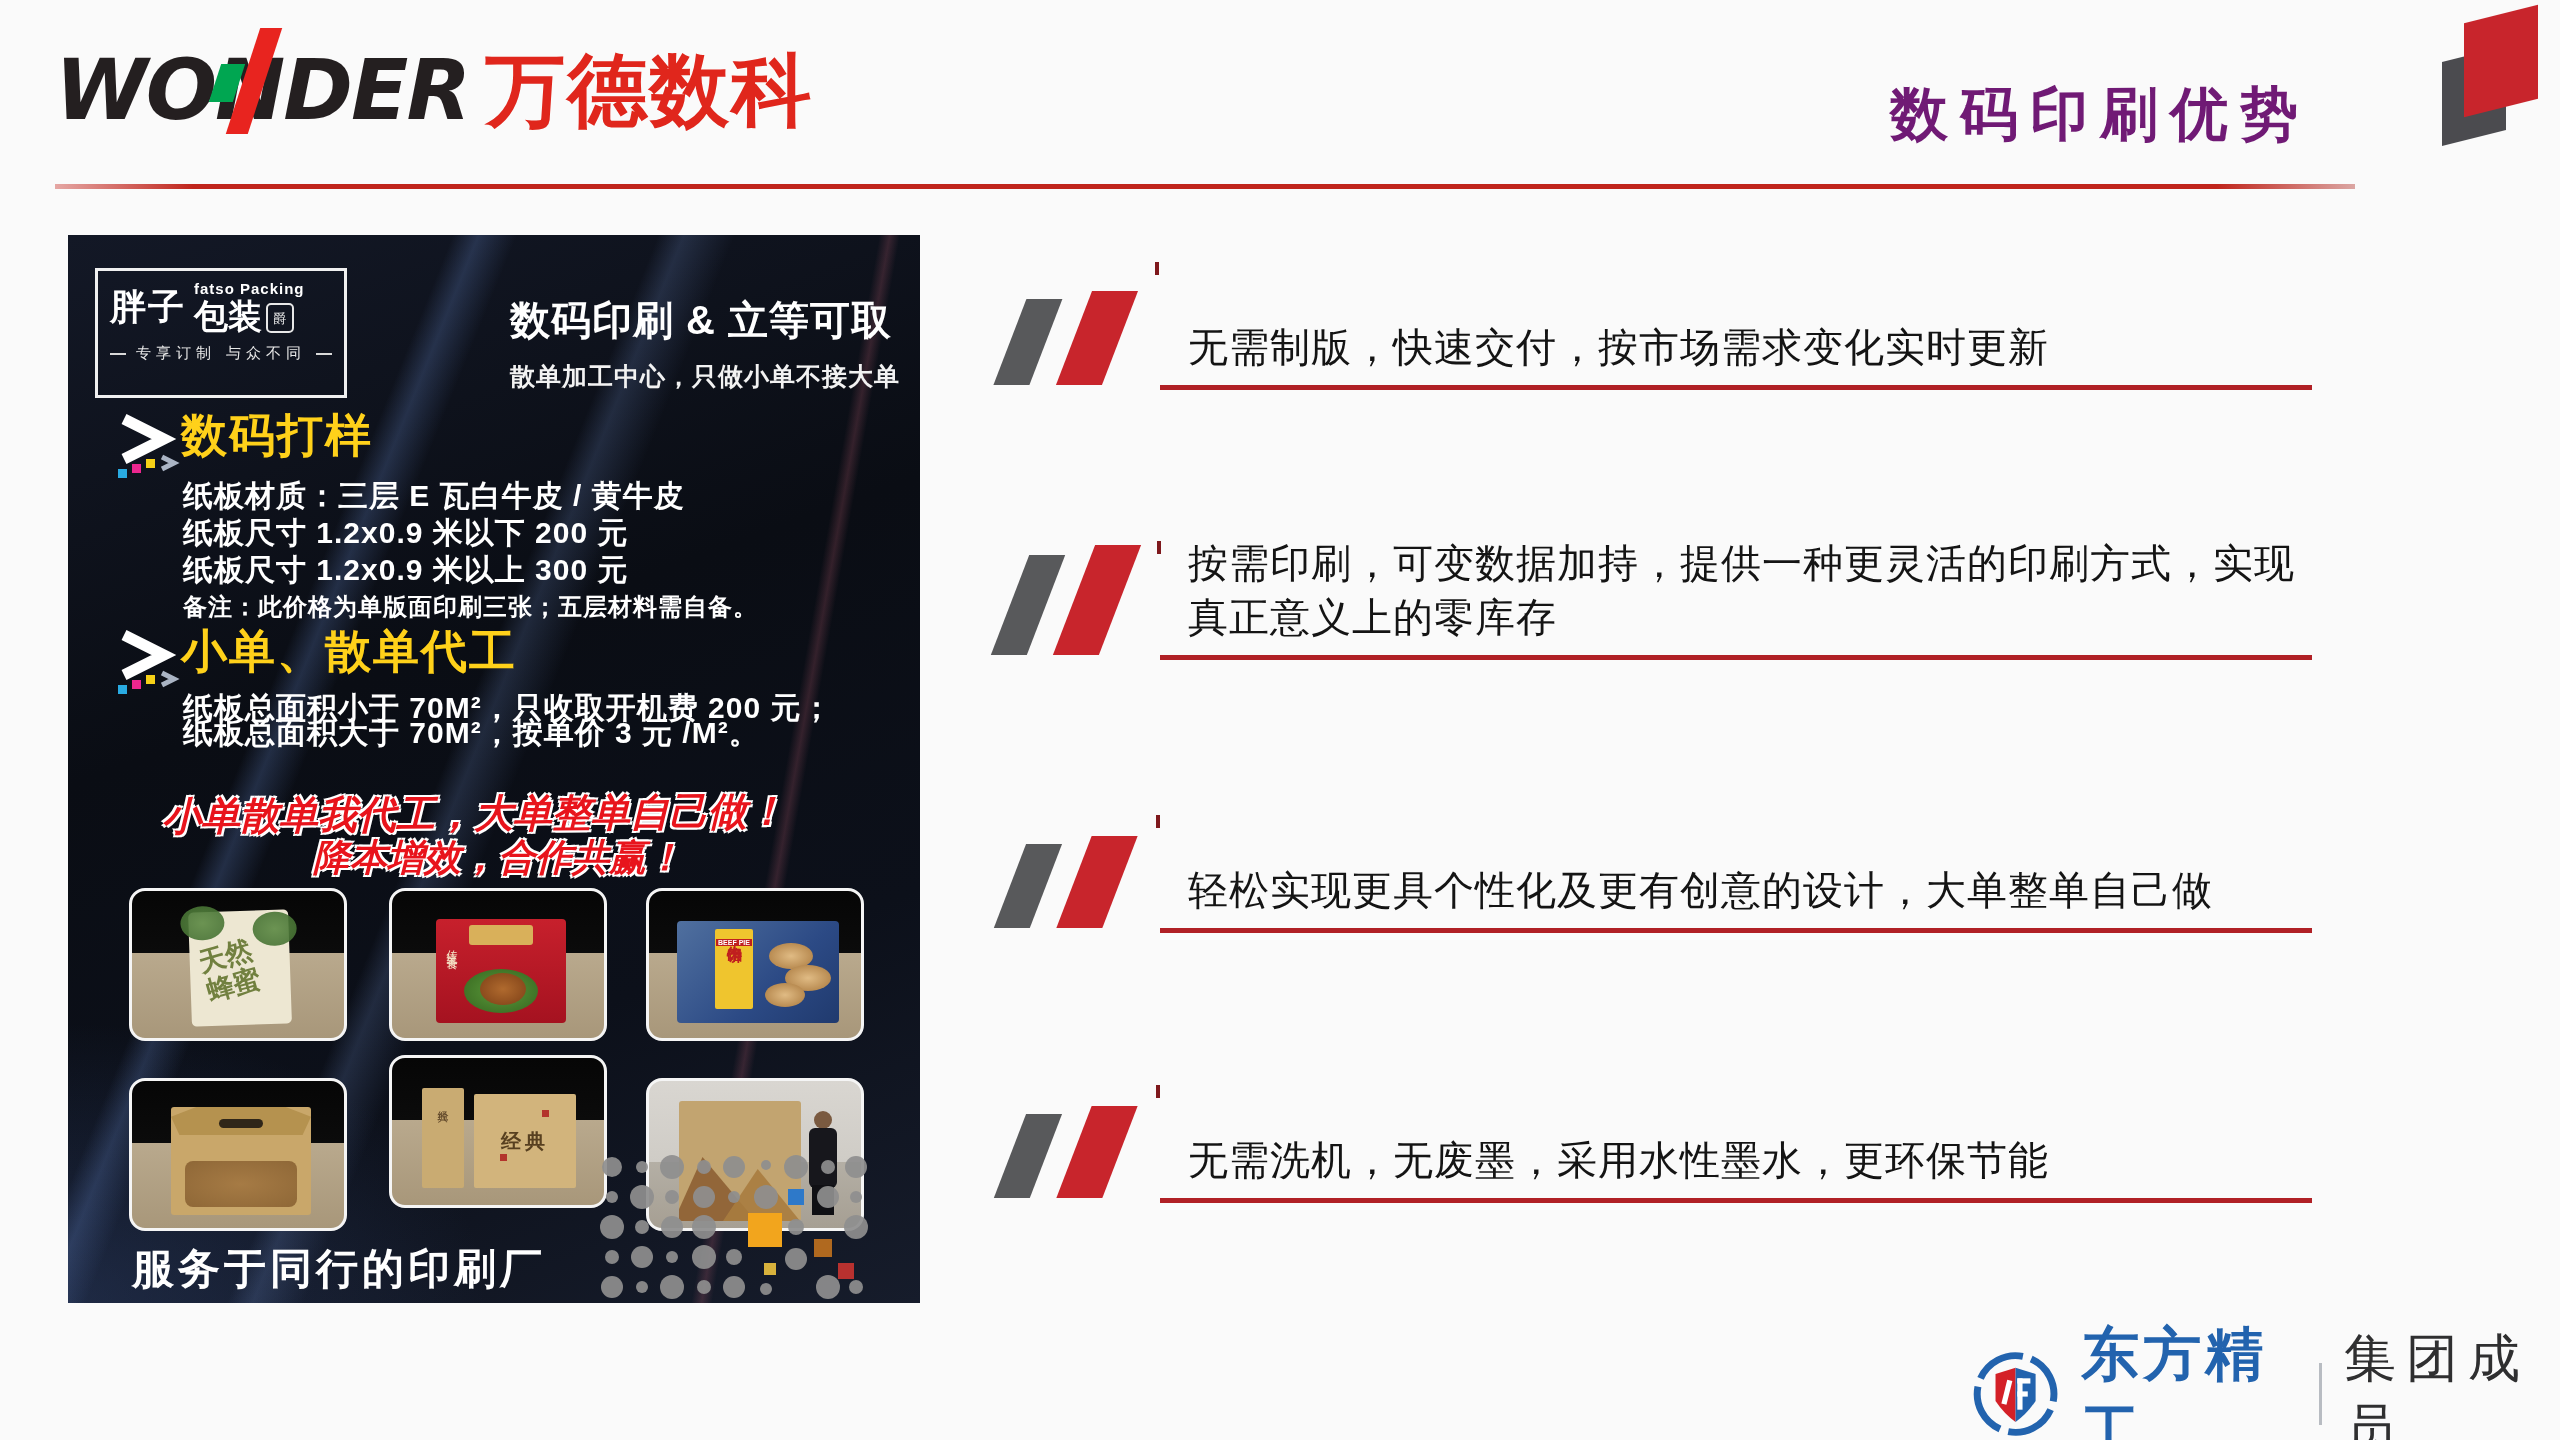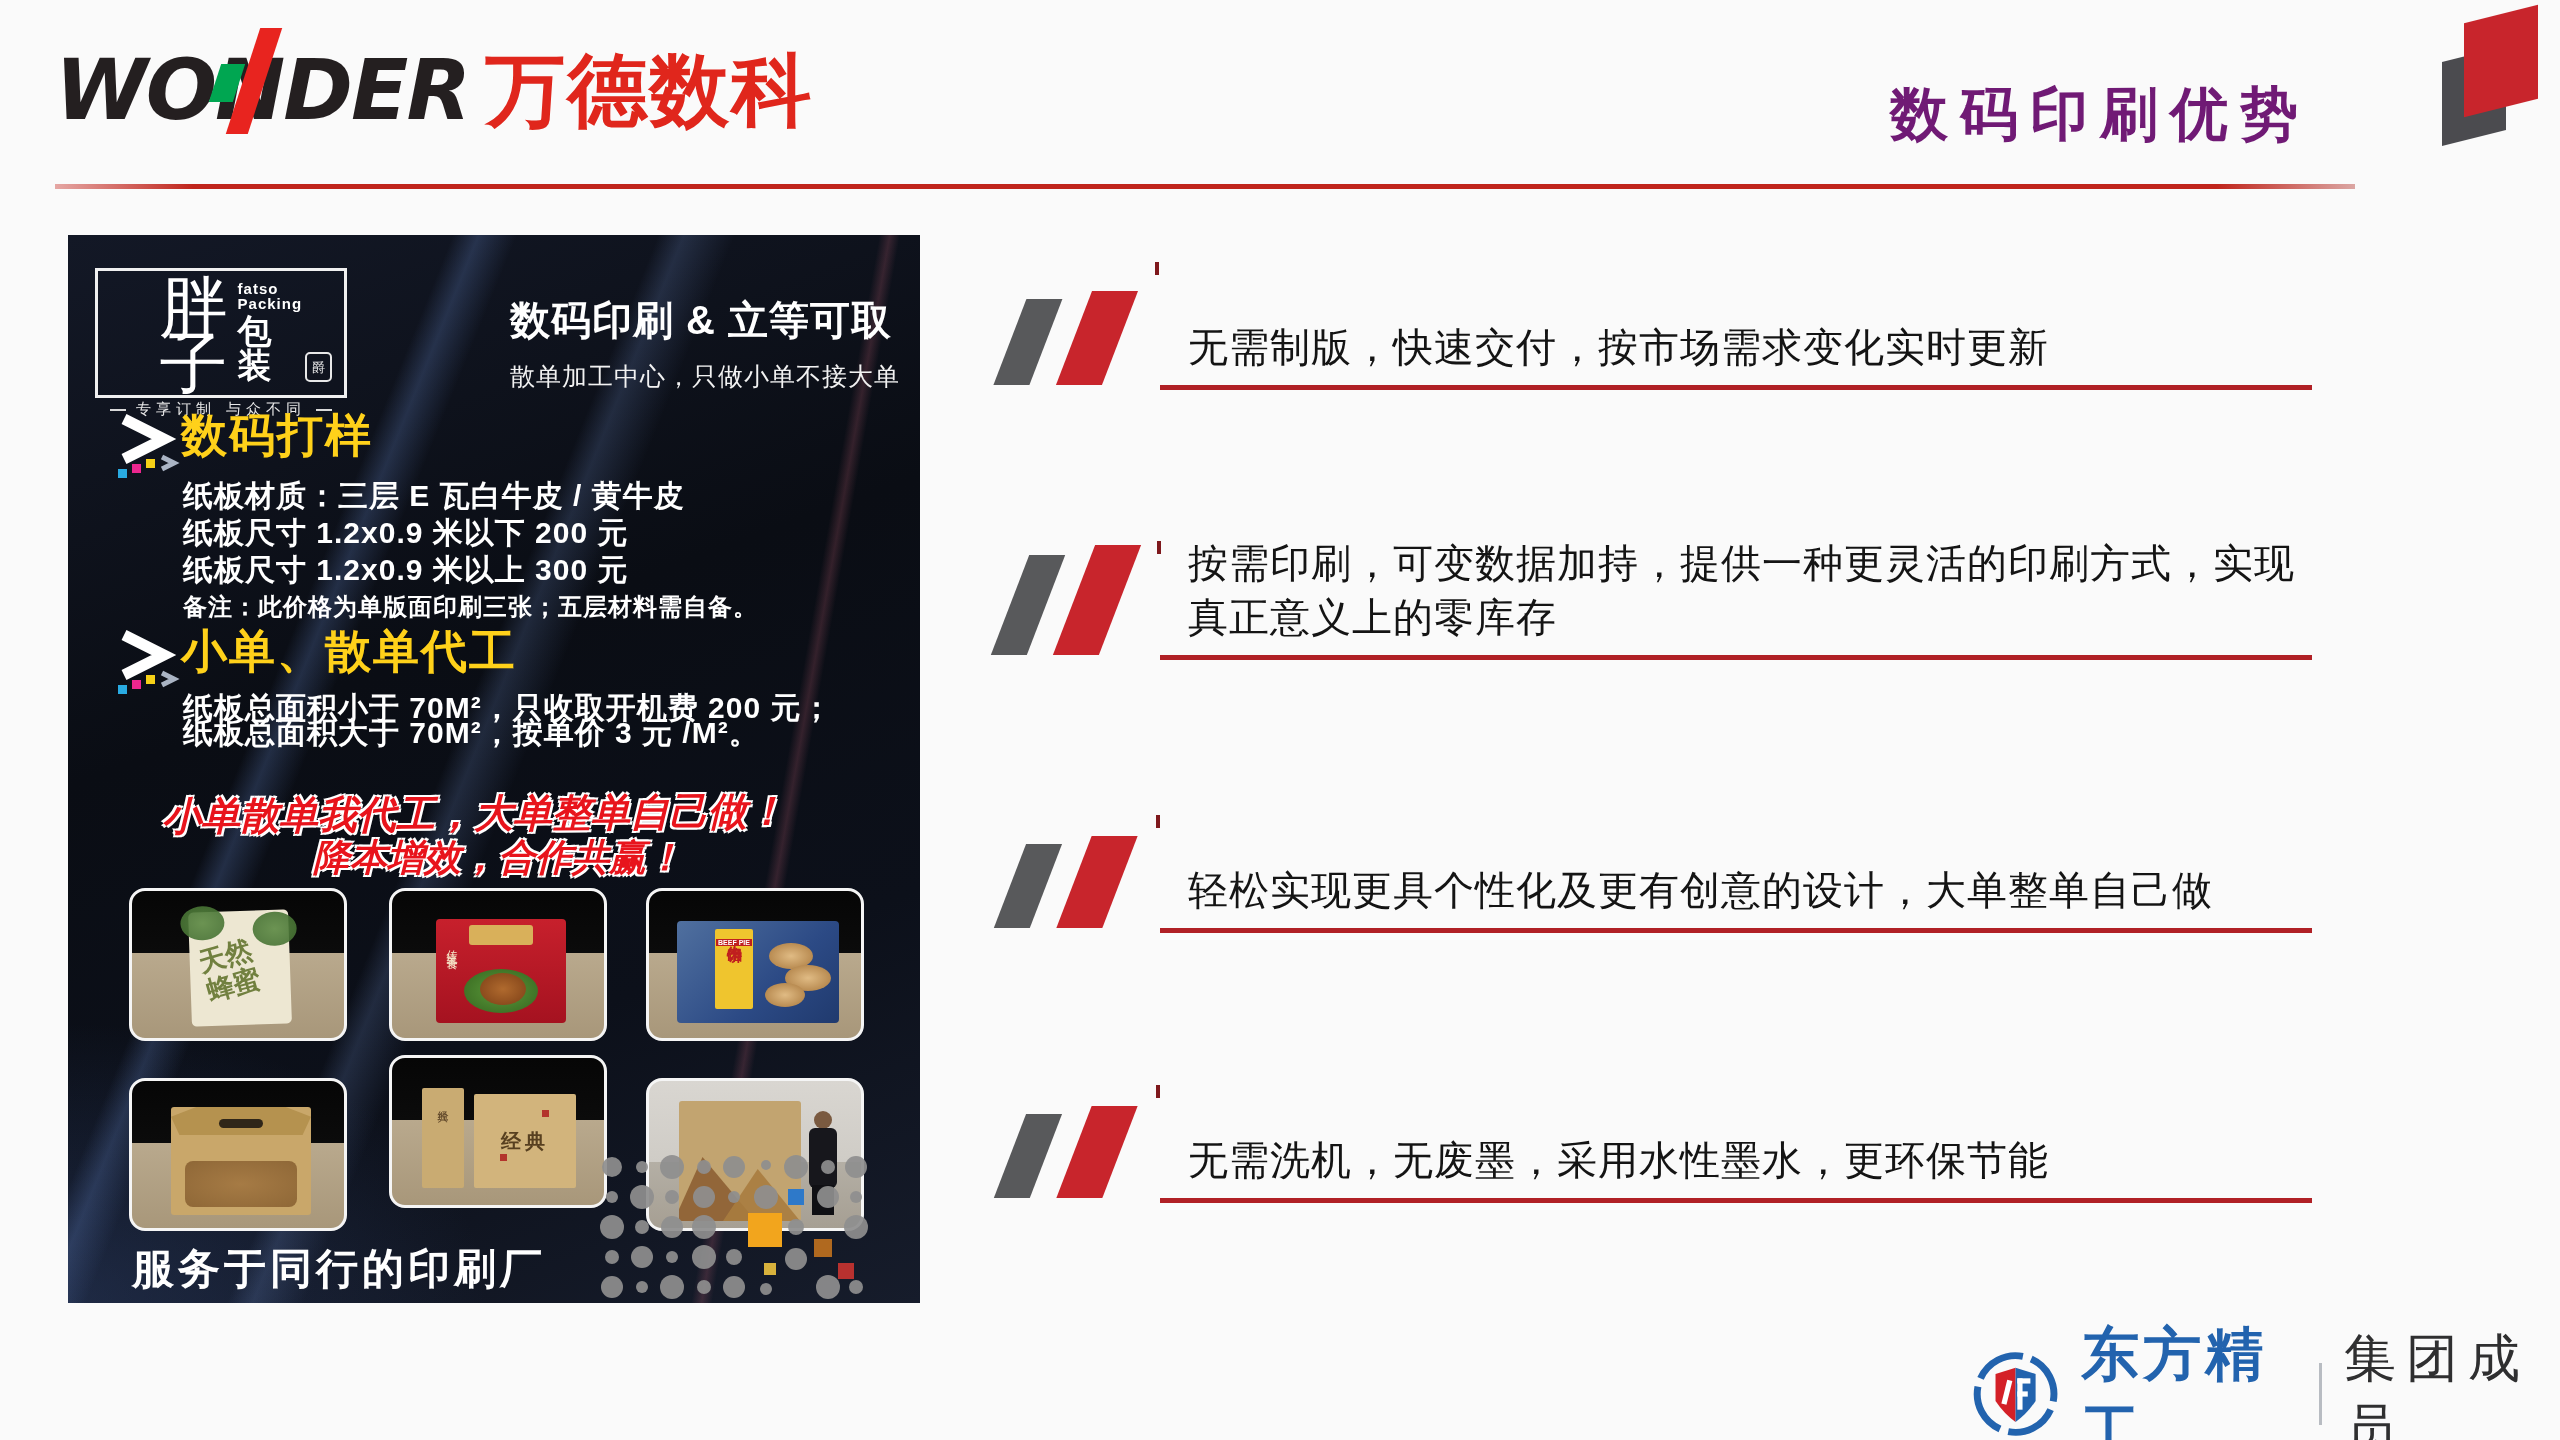--- a/index.html
+++ b/index.html
@@ -31,34 +31,34 @@
   .poster{position:absolute;left:68px;top:235px;width:852px;height:1068px;color:#fff;
     background:
       linear-gradient(112deg,rgba(70,100,160,0) 30%,rgba(90,120,180,.30) 32%,rgba(70,100,160,0) 35%),
       linear-gradient(112deg,rgba(70,100,160,0) 46%,rgba(110,140,200,.22) 48%,rgba(70,100,160,0) 52%),
       linear-gradient(100deg,rgba(190,90,110,0) 78%,rgba(200,100,120,.22) 79%,rgba(190,90,110,0) 80%),
       radial-gradient(600px 400px at 0% 100%,rgba(60,85,140,.35),rgba(0,0,0,0) 70%),
       linear-gradient(160deg,#131826 0%,#0a0d14 40%,#0c101a 70%,#161c2b 100%);}
   .fatso-box{position:absolute;left:27px;top:33px;width:252px;height:130px;border:3px solid #f0f0f0;
              box-sizing:border-box;padding:8px 12px 6px;}
   .fatso-top{display:flex;align-items:flex-start;gap:8px;}
-  .fatso-name{font-size:68px;font-weight:400;line-height:56px;letter-spacing:2px;text-align:right;}
+  .fatso-name{font-size:36px;font-weight:700;line-height:56px;letter-spacing:2px;}
   .fatso-col{display:flex;flex-direction:column;line-height:1;padding-top:2px;}
   .fatso-en{font-size:15px;font-weight:700;letter-spacing:1px;}
   .fatso-row2{display:flex;align-items:flex-end;gap:4px;margin-top:3px;}
   .fatso-cat{font-size:34px;font-weight:700;}
   .fatso-seal{width:24px;height:26px;border:2px solid #e8e8e8;border-radius:5px;font-size:13px;
               display:flex;align-items:center;justify-content:center;color:#eee;}
   .fatso-tag{display:flex;align-items:center;gap:10px;margin-top:9px;font-size:15px;
              letter-spacing:5px;color:#e8e8e8;}
   .fatso-tag .ln{flex:1;height:2px;background:#d9d9d9;}
 
   .poster-head{position:absolute;left:442px;top:58px;width:408px;}
   .poster-head h1{margin:0;font-size:40px;font-weight:900;letter-spacing:1px;}
-  .poster-head h2{margin:12px 0 0;font-size:25px;font-weight:400;letter-spacing:1px;color:#f2f2f2;}
+  .poster-head h2{margin:12px 0 0;font-size:25px;font-weight:700;letter-spacing:1px;color:#f2f2f2;}
 
   .sec-icon{position:absolute;width:70px;height:72px;}
   .sec-title{position:absolute;left:113px;font-size:46px;font-weight:900;color:#ffd11a;letter-spacing:2px;}
   .sec-body{position:absolute;left:115px;font-size:30px;font-weight:700;line-height:35px;letter-spacing:1px;}
   .sec-note{position:absolute;left:115px;font-size:24px;font-weight:700;letter-spacing:1px;}
 
   .slogan{position:absolute;left:0;width:812px;text-align:center;color:#e8141c;
           font-family:"DejaVu Serif",serif;font-style:italic;font-weight:bold;
           text-shadow:-2px -2px 0 #fff,2px -2px 0 #fff,-2px 2px 0 #fff,2px 2px 0 #fff;}
   .slogan1{top:552px;font-size:39px;transform:rotate(-.5deg);}

